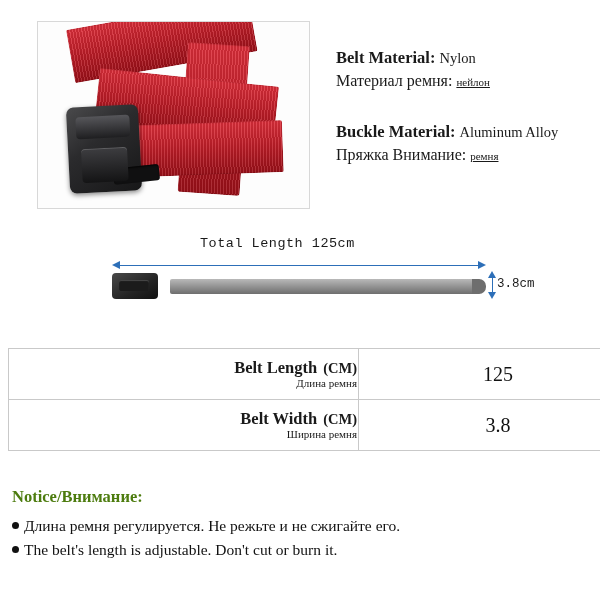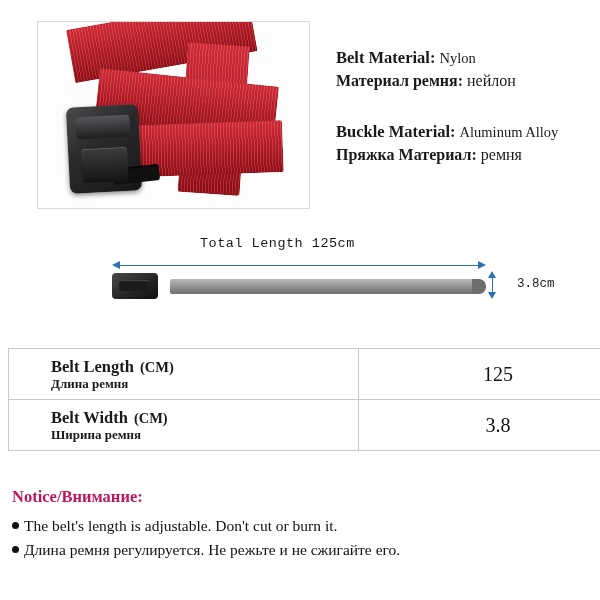--- a/index.html
+++ b/index.html
@@ -148,24 +148,25 @@
   }
   .spec-line .lbl {
     font-size: 16.5px;
     font-weight: bold;
   }
   .spec-line .val {
     font-size: 16.5px;
   }
   .spec-line.ru .lbl {
     font-size: 16px;
-    font-weight: bold;
+    font-weight: normal;
   }
   .spec-line.ru .val {
-    font-size: 16px;
+    font-size: 11px;
+    text-decoration: underline;
   }
   .spec-group-2 {
     margin-top: 28px;
   }
   .spec-line.small-val .val {
     font-size: 14.5px;
   }
 
   
   .diagram {
@@ -287,21 +288,20 @@
   }
   .width-dim .vhead.up { top: -2px; border-bottom: 7px solid #2d6fb8; }
   .width-dim .vhead.down { top: 19px; border-top: 7px solid #2d6fb8; }
   .width-dim .wlabel {
     position: absolute;
     left: 9px;
     top: 4px;
     font-family: "Liberation Mono", monospace;
     font-size: 12.5px;
     white-space: nowrap;
-    margin-left: 20px;
   }
   .diagram-note {
     position: absolute;
     left: 118px;
     top: 70px;
     font-family: "Liberation Mono", monospace;
     font-size: 13px;
     letter-spacing: 0.3px;
     color: #1a1a1a;
     white-space: nowrap;
@@ -317,57 +317,58 @@
     table-layout: fixed;
   }
   .spec-table td {
     border: 1px solid #c9c9c9;
     height: 48px;
     vertical-align: middle;
   }
   .spec-table td.name-cell {
     width: 306px;
     padding-left: 42px;
+    text-align: right;
   }
   .spec-table td.value-cell {
     width: 276px;
     text-align: center;
     font-size: 20px;
     color: #111;
   }
   .row-name-en {
     font-size: 16.5px;
     font-weight: bold;
     display: inline;
   }
   .row-name-unit {
     font-size: 14.5px;
     font-weight: bold;
     display: inline;
     margin-left: 6px;
   }
   .row-name-ru {
-    font-size: 13px;
-    font-weight: bold;
+    font-size: 11px;
+    font-weight: normal;
     display: block;
     margin-top: -1px;
   }
   .name-inner {
     line-height: 1.18;
   }
 
   
   .notice {
     position: absolute;
     left: 12px;
     top: 487px;
     width: 580px;
   }
   .notice-title {
-    color: #be185d;
+    color: #4d7c0f;
     font-size: 16.5px;
     font-weight: bold;
     margin-bottom: 7px;
   }
   .notice-item {
     font-size: 15.5px;
     line-height: 1.55;
     color: #111;
     white-space: nowrap;
   }
@@ -408,21 +409,21 @@
       <div class="spec-line ru">
         <span class="lbl">Материал ремня:</span>
         <span class="val">нейлон</span>
       </div>
       <div class="spec-group-2">
         <div class="spec-line small-val">
           <span class="lbl">Buckle Material:</span>
           <span class="val">Aluminum Alloy</span>
         </div>
         <div class="spec-line ru">
-          <span class="lbl">Пряжка Материал:</span>
+          <span class="lbl">Пряжка Внимание:</span>
           <span class="val">ремня</span>
         </div>
       </div>
     </div>
   </div>
 
   <div class="diagram">
     <div class="diagram-title">Total Length 125cm</div>
 
     <div class="dim-arrow">
@@ -465,20 +466,20 @@
           </div>
         </td>
         <td class="value-cell">3.8</td>
       </tr>
     </tbody>
   </table>
 
   <div class="notice">
     <div class="notice-title">Notice/Внимание:</div>
     <div class="notice-item">
+      <span class="bullet"></span><span>Длина ремня регулируется. Не режьте и не сжигайте его.</span>
+    </div>
+    <div class="notice-item">
       <span class="bullet"></span><span>The belt's length is adjustable. Don't cut or burn it.</span>
     </div>
-    <div class="notice-item">
-      <span class="bullet"></span><span>Длина ремня регулируется. Не режьте и не сжигайте его.</span>
-    </div>
   </div>
 
 </div>
 
 </body></html>

